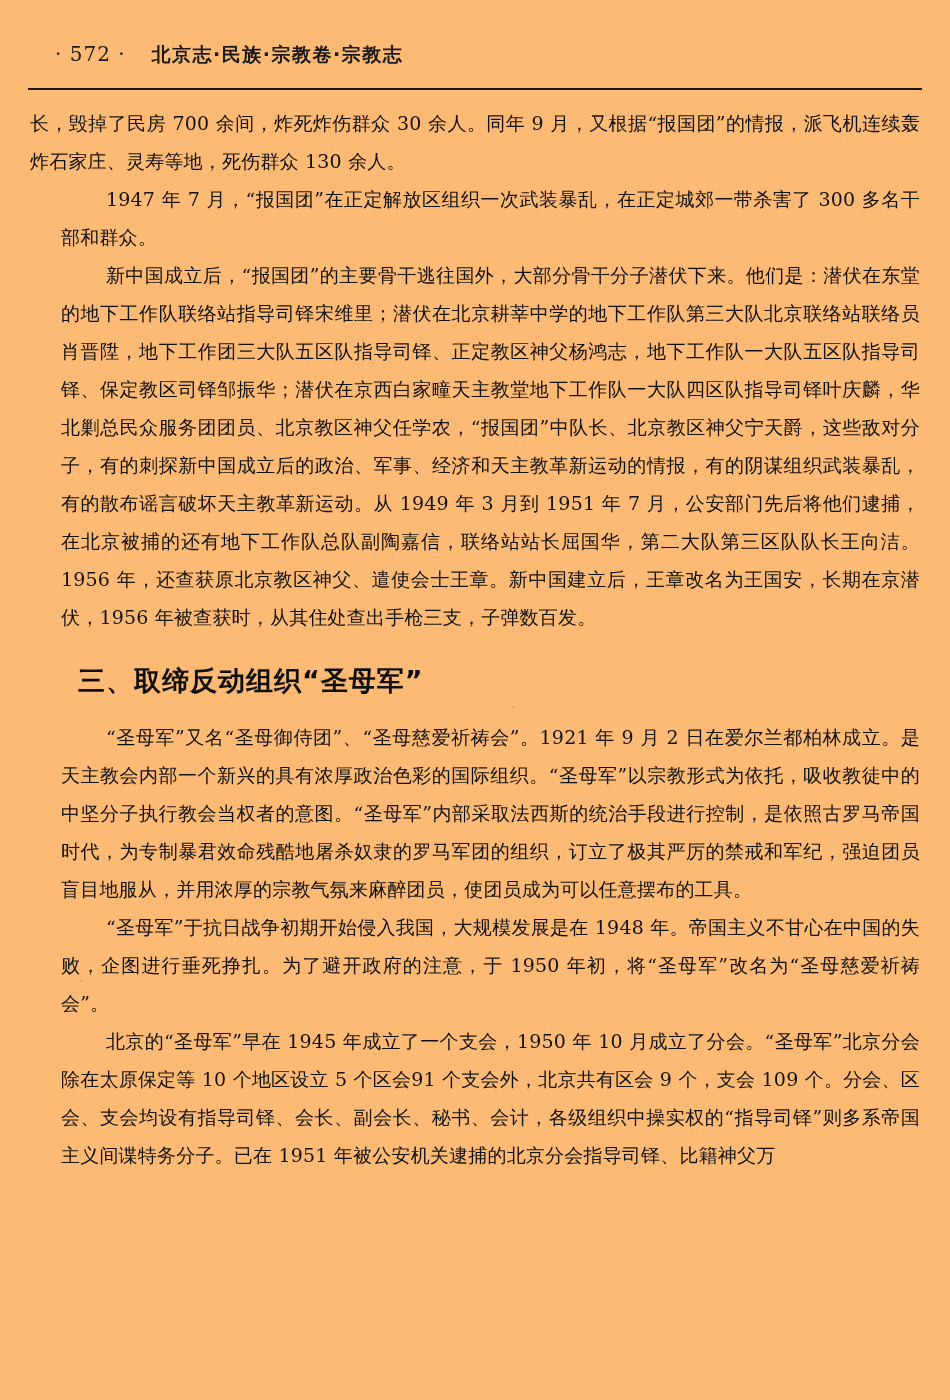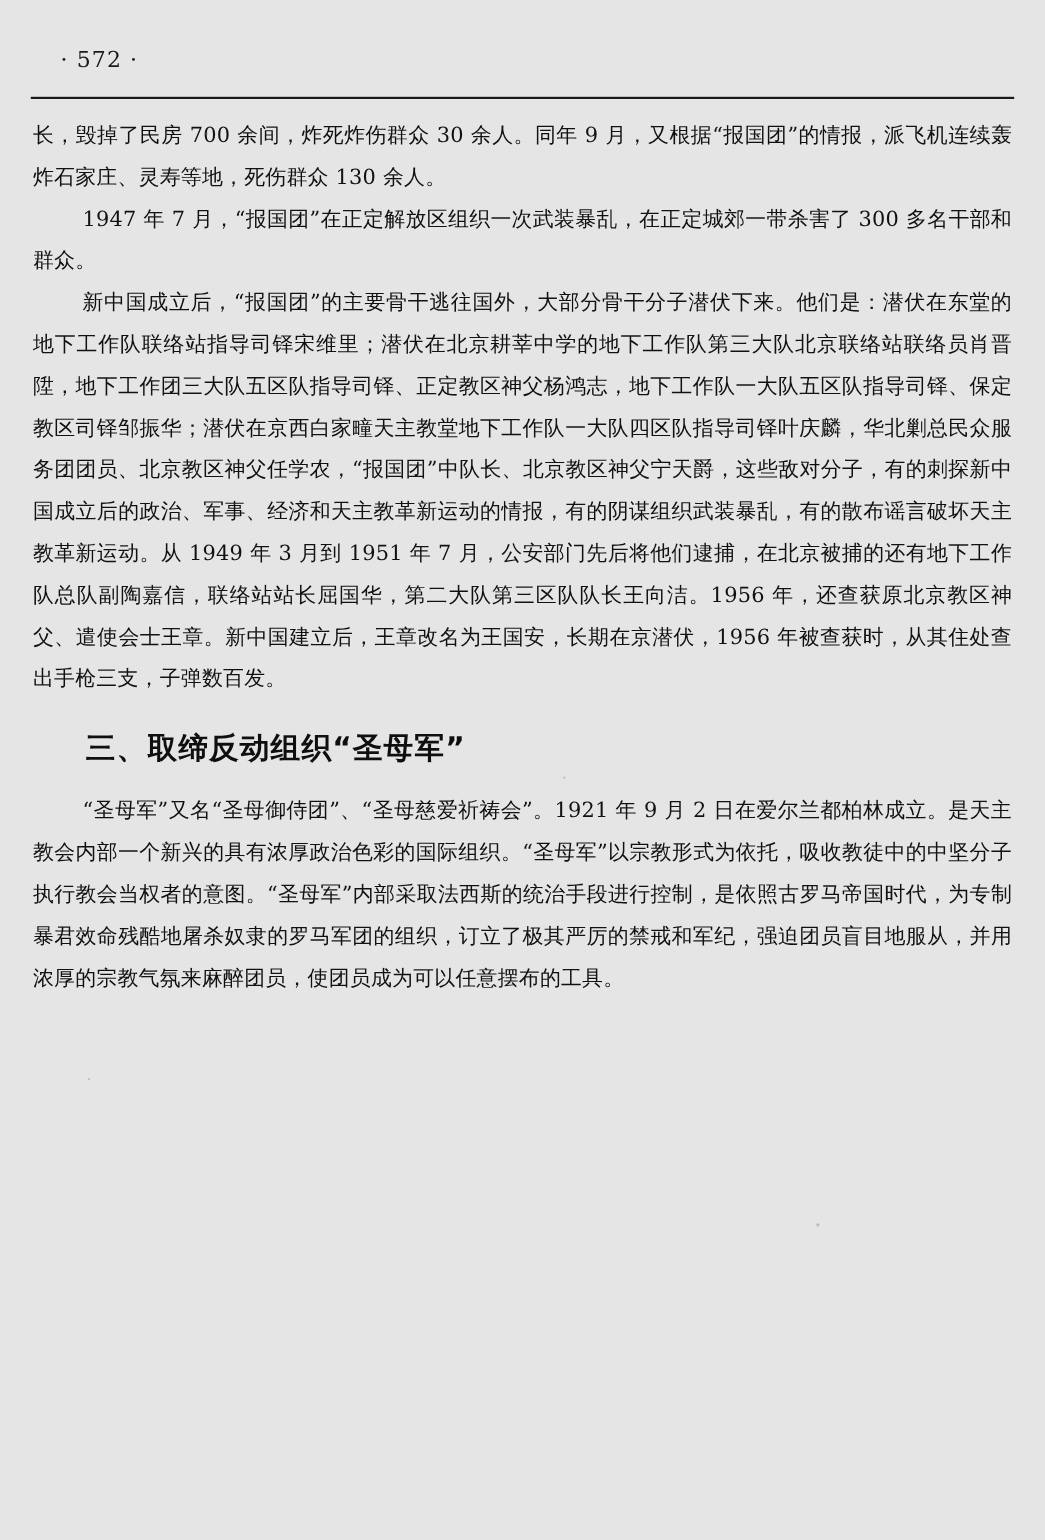--- a/index.html
+++ b/index.html
@@ -11,21 +11,21 @@
     width: 950px;
     height: 1400px;
     position: relative;
     font-family: "DejaVu Serif", "Liberation Serif", serif;
     color: #121212;
     overflow: hidden;
   }
   .page {
     position: absolute;
     inset: 0;
-    background: #e5e5e5;
+    background: #fdba74;
   }
   .page-inner {
     position: absolute;
     left: 0; top: 0;
     width: 950px;
     height: 1400px;
     padding: 0;
   }
   .header {
     position: absolute;
@@ -70,20 +70,21 @@
     line-height: 38px;
     text-align: justify;
     text-justify: inter-ideograph;
     letter-spacing: 0.2px;
     color: #111;
     font-family: "DejaVu Serif", "Liberation Serif", serif;
     text-indent: 0;
   }
   p.indent {
     text-indent: 45px;
+    margin-left: 31px;
   }
   h2.section {
     margin: 26px 0 18px 0;
     font-size: 27px;
     line-height: 38px;
     font-weight: 700;
     text-indent: 48px;
     letter-spacing: 1px;
     font-family: "DejaVu Sans", "Liberation Sans", sans-serif;
     color: #0f0f0f;
@@ -97,33 +98,36 @@
   }
 </style>
 </head>
 <body>
 
 <div class="page">
   <div class="page-inner">
 
     <div class="header">
       <span class="folio">· 572 ·</span>
+      <span class="running-title">北京志·民族·宗教卷·宗教志</span>
     </div>
 
     <div class="rule"></div>
 
     <div class="body-col">
 
       <p class="para">长，毁掉了民房 700 余间，炸死炸伤群众 30 余人。同年 9 月，又根据“报国团”的情报，派飞机连续轰炸石家庄、灵寿等地，死伤群众 130 余人。</p>
       <p class="para indent">1947 年 7 月，“报国团”在正定解放区组织一次武装暴乱，在正定城郊一带杀害了 300 多名干部和群众。</p>
       <p class="para indent">新中国成立后，“报国团”的主要骨干逃往国外，大部分骨干分子潜伏下来。他们是：潜伏在东堂的地下工作队联络站指导司铎宋维里；潜伏在北京耕莘中学的地下工作队第三大队北京联络站联络员肖晋陞，地下工作团三大队五区队指导司铎、正定教区神父杨鸿志，地下工作队一大队五区队指导司铎、保定教区司铎邹振华；潜伏在京西白家疃天主教堂地下工作队一大队四区队指导司铎叶庆麟，华北剿总民众服务团团员、北京教区神父任学农，“报国团”中队长、北京教区神父宁天爵，这些敌对分子，有的刺探新中国成立后的政治、军事、经济和天主教革新运动的情报，有的阴谋组织武装暴乱，有的散布谣言破坏天主教革新运动。从 1949 年 3 月到 1951 年 7 月，公安部门先后将他们逮捕，在北京被捕的还有地下工作队总队副陶嘉信，联络站站长屈国华，第二大队第三区队队长王向洁。1956 年，还查获原北京教区神父、遣使会士王章。新中国建立后，王章改名为王国安，长期在京潜伏，1956 年被查获时，从其住处查出手枪三支，子弹数百发。</p>
 
       <h2 class="section">三、取缔反动组织“圣母军”</h2>
 
       <p class="para indent">“圣母军”又名“圣母御侍团”、“圣母慈爱祈祷会”。1921 年 9 月 2 日在爱尔兰都柏林成立。是天主教会内部一个新兴的具有浓厚政治色彩的国际组织。“圣母军”以宗教形式为依托，吸收教徒中的中坚分子执行教会当权者的意图。“圣母军”内部采取法西斯的统治手段进行控制，是依照古罗马帝国时代，为专制暴君效命残酷地屠杀奴隶的罗马军团的组织，订立了极其严厉的禁戒和军纪，强迫团员盲目地服从，并用浓厚的宗教气氛来麻醉团员，使团员成为可以任意摆布的工具。</p>
+      <p class="para indent">“圣母军”于抗日战争初期开始侵入我国，大规模发展是在 1948 年。帝国主义不甘心在中国的失败，企图进行垂死挣扎。为了避开政府的注意，于 1950 年初，将“圣母军”改名为“圣母慈爱祈祷会”。</p>
+      <p class="para indent">北京的“圣母军”早在 1945 年成立了一个支会，1950 年 10 月成立了分会。“圣母军”北京分会除在太原保定等 10 个地区设立 5 个区会91 个支会外，北京共有区会 9 个，支会 109 个。分会、区会、支会均设有指导司铎、会长、副会长、秘书、会计，各级组织中操实权的“指导司铎”则多系帝国主义间谍特务分子。已在 1951 年被公安机关逮捕的北京分会指导司铎、比籍神父万</p>
 
     </div>
 
     <div class="speckle" style="left:186px; top:120px; width:3px; height:3px;"></div>
     <div class="speckle" style="left:742px; top:1112px; width:3px; height:3px;"></div>
     <div class="speckle" style="left:512px; top:706px; width:2px; height:2px;"></div>
     <div class="speckle" style="left:80px; top:980px; width:2px; height:2px;"></div>
 
   </div>
 </div>

